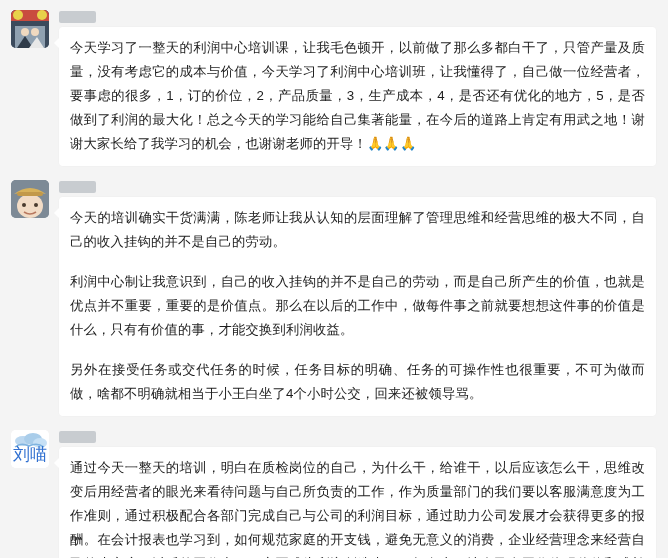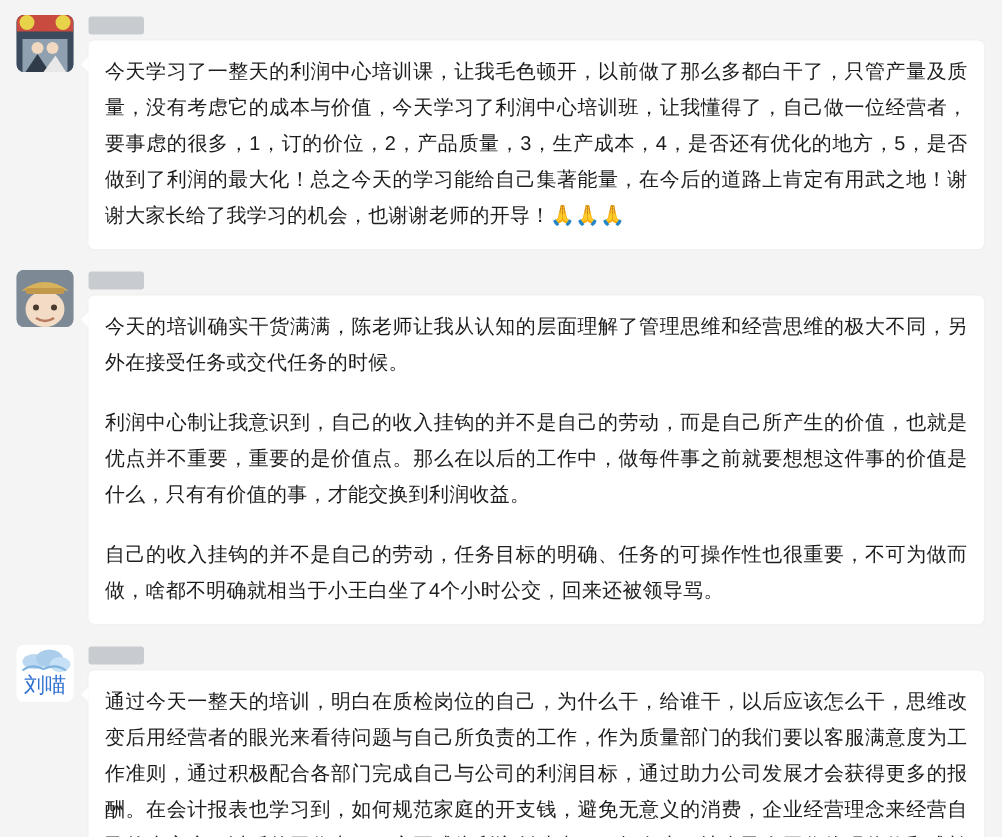--- a/index.html
+++ b/index.html
@@ -99,21 +99,21 @@
     margin-top: 16px;
   }
   
   .av1 { background: linear-gradient(#2b3d52, #44566b); }
   .av2 { background: linear-gradient(#6e7d8c, #8a97a3); }
   .av3 { background: #ffffff; }
   .av-label {
     position: absolute;
     left: 0; right: 0; bottom: 2px;
     text-align: center;
-    font-size: 14px;
+    font-size: 17px;
     color: #2f6fd0;
     font-family: "Liberation Sans", sans-serif;
   }
 </style>
 </head>
 <body>
 
 <div class="chat">
 
   <div class="msg">
@@ -154,23 +154,23 @@
           <circle cx="25" cy="25" r="2" fill="#4a3b2f"></circle>
           <path d="M13 32 Q19 36 25 32" stroke="#b8785f" stroke-width="1.6" fill="none"></path>
         </svg>
       </div>
     </div>
     <div class="body-col">
       <div class="name-row">
         <span class="nickname">　　　</span>
       </div>
       <div class="bubble">
-        <p>今天的培训确实干货满满，陈老师让我从认知的层面理解了管理思维和经营思维的极大不同，另外在接受任务或交代任务的时候。</p>
+        <p>今天的培训确实干货满满，陈老师让我从认知的层面理解了管理思维和经营思维的极大不同，自己的收入挂钩的并不是自己的劳动。</p>
         <p>利润中心制让我意识到，自己的收入挂钩的并不是自己的劳动，而是自己所产生的价值，也就是优点并不重要，重要的是价值点。那么在以后的工作中，做每件事之前就要想想这件事的价值是什么，只有有价值的事，才能交换到利润收益。</p>
-        <p>自己的收入挂钩的并不是自己的劳动，任务目标的明确、任务的可操作性也很重要，不可为做而做，啥都不明确就相当于小王白坐了4个小时公交，回来还被领导骂。</p>
+        <p>另外在接受任务或交代任务的时候，任务目标的明确、任务的可操作性也很重要，不可为做而做，啥都不明确就相当于小王白坐了4个小时公交，回来还被领导骂。</p>
       </div>
     </div>
   </div>
 
   <div class="msg">
     <div class="avatar-col">
       <div class="avatar av3">
         <svg width="38" height="38" viewBox="0 0 38 38">
           <rect width="38" height="38" fill="#ffffff"></rect>
           <ellipse cx="12" cy="11" rx="8" ry="5" fill="#bcd8f0"></ellipse>

